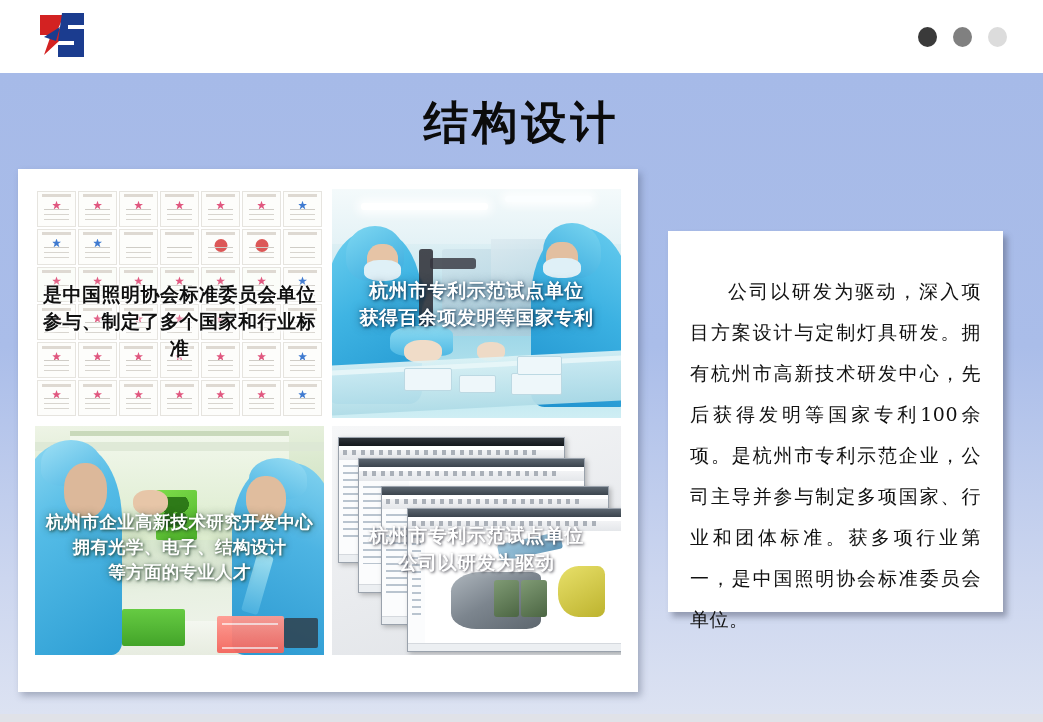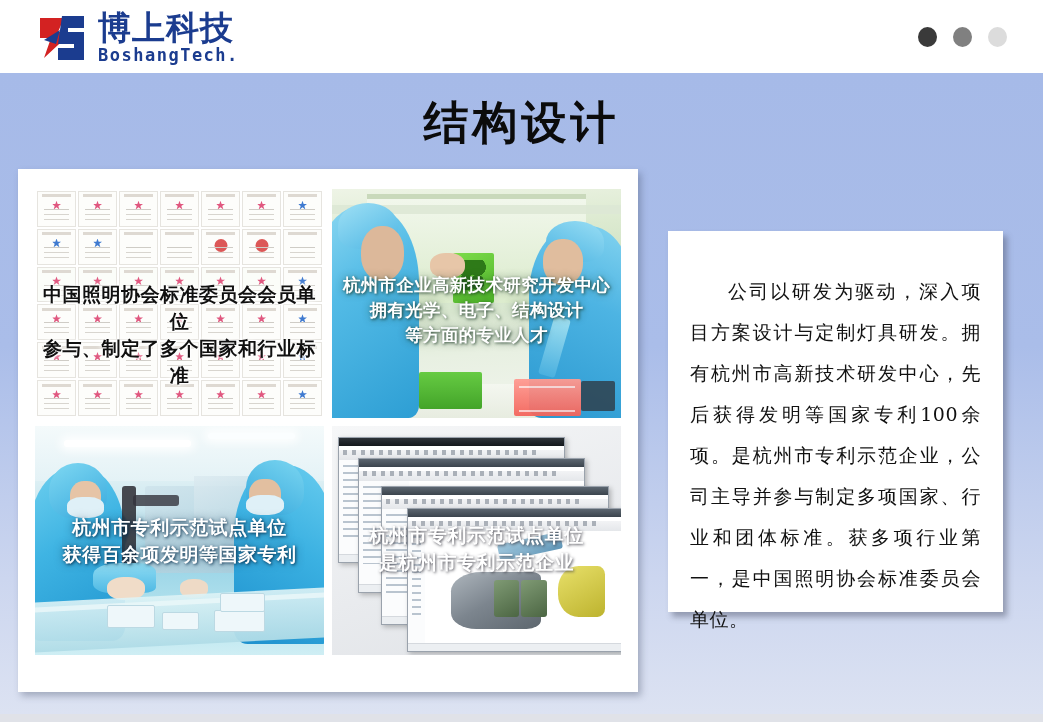--- a/index.html
+++ b/index.html
@@ -255,24 +255,20 @@
 
   <div class="header">
     <div class="logo-wrap">
       <div class="logo-mark">
         <svg width="52" height="48" viewBox="0 0 52 48" aria-hidden="true">
           <path d="M2 4 L26 4 L20 18 L34 18 L6 44 L13 24 L2 24 Z" fill="#d32222"></path>
           <path d="M24 2 L46 2 L46 14 L30 14 L30 18 L46 18 L46 46 L20 46 L20 34 L36 34 L36 30 L20 30 Z" fill="#1b3c8f"></path>
           <path d="M6 26 L22 16 L18 30 Z" fill="#1b3c8f"></path>
         </svg>
       </div>
-      <div class="logo-text">
-        <div class="logo-cn">博上科技</div>
-        <div class="logo-en">BoshangTech.</div>
-      </div>
     </div>
     <div class="dots">
       <span class="dot" style="background:#3a3a3a"></span>
       <span class="dot" style="background:#808080"></span>
       <span class="dot" style="background:#dcdcdc"></span>
     </div>
   </div>
 
   <div class="bg"></div>
   <div class="bg-foot"></div>
@@ -410,46 +406,22 @@
               <i class="cert-title"></i>
             </div>
             <div class="cert">
               <i class="cert-title"></i>
             </div>
           <div class="cert blue">
               <i class="cert-title"></i>
             </div>
         </div>
         <div class="tile-caption cap1 cap-lines">
-          <span>中国照明协会标准委员会会员单位</span>
+          <span>是中国照明协会标准委员会单位</span>
           <span>参与、制定了多个国家和行业标准</span>
-        </div>
-      </div>
-
-      <div class="tile lab">
-        <span class="lb lb-win"></span>
-        <span class="lb lb-winbar"></span>
-        <span class="lb lb-beam"></span>
-        <span class="lb lb-table"></span>
-        <span class="lb lb-worker-l"></span>
-        <span class="lb lb-cap-l"></span>
-        <span class="lb lb-face-l"></span>
-        <span class="lb lb-worker-r"></span>
-        <span class="lb lb-cap-r"></span>
-        <span class="lb lb-face-r"></span>
-        <span class="lb lb-pcb"></span>
-        <span class="lb lb-hand"></span>
-        <span class="lb lb-tool"></span>
-        <span class="lb lb-tray"></span>
-        <span class="lb lb-crate"></span>
-        <span class="lb lb-dark"></span>
-        <div class="tile-caption cap3 cap-lines">
-          <span>杭州市企业高新技术研究开发中心</span>
-          <span>拥有光学、电子、结构设计</span>
-          <span>等方面的专业人才</span>
         </div>
       </div>
 
       <div class="tile cleanroom">
         <span class="cr cr-ceil"></span>
         <span class="cr cr-light"></span>
         <span class="cr cr-light2"></span>
         <span class="cr cr-machine"></span>
         <span class="cr cr-machine2"></span>
         <span class="cr cr-green"></span>
@@ -471,20 +443,44 @@
         <span class="cr-box" style="left:25%;bottom:12%;width:16%;height:9%"></span>
         <span class="cr-box" style="left:44%;bottom:11%;width:12%;height:7%"></span>
         <span class="cr-box" style="left:62%;bottom:10%;width:17%;height:9%"></span>
         <span class="cr-box" style="left:64%;bottom:19%;width:15%;height:7%"></span>
         <div class="tile-caption cap2 cap-lines">
           <span>杭州市专利示范试点单位</span>
           <span>获得百余项发明等国家专利</span>
         </div>
       </div>
 
+      <div class="tile lab">
+        <span class="lb lb-win"></span>
+        <span class="lb lb-winbar"></span>
+        <span class="lb lb-beam"></span>
+        <span class="lb lb-table"></span>
+        <span class="lb lb-worker-l"></span>
+        <span class="lb lb-cap-l"></span>
+        <span class="lb lb-face-l"></span>
+        <span class="lb lb-worker-r"></span>
+        <span class="lb lb-cap-r"></span>
+        <span class="lb lb-face-r"></span>
+        <span class="lb lb-pcb"></span>
+        <span class="lb lb-hand"></span>
+        <span class="lb lb-tool"></span>
+        <span class="lb lb-tray"></span>
+        <span class="lb lb-crate"></span>
+        <span class="lb lb-dark"></span>
+        <div class="tile-caption cap3 cap-lines">
+          <span>杭州市企业高新技术研究开发中心</span>
+          <span>拥有光学、电子、结构设计</span>
+          <span>等方面的专业人才</span>
+        </div>
+      </div>
+
       <div class="tile cad">
         <div class="win" style="left:2%;top:5%;width:78%;height:54%;">
           <div class="win-title dark"></div>
             <div class="win-tool"></div>
           <div class="win-side"></div>
             <div class="win-canvas"></div>
           <div class="model m-dark" style="left:30%;top:30%;width:52%;height:16%;border-radius:6px;transform:rotate(-5deg)"></div>
           <div class="win-status"></div>
         </div>
         <div class="win" style="left:9%;top:14%;width:78%;height:58%;">
@@ -512,21 +508,21 @@
           <div class="win-canvas" style="left:8%"></div>
           <div class="model m-blue" style="left:42%;top:20%;width:30%;height:12%;border-radius:3px;transform:rotate(-12deg)"></div>
           <div class="model m-gray" style="left:20%;top:44%;width:42%;height:40%;border-radius:34% 10% 16% 28%"></div>
           <div class="model m-green" style="left:40%;top:50%;width:12%;height:26%;border-radius:3px"></div>
           <div class="model m-green" style="left:53%;top:50%;width:12%;height:26%;border-radius:3px"></div>
           <div class="model m-yellow" style="left:70%;top:40%;width:22%;height:36%;border-radius:44% 16% 16% 44%"></div>
           <div class="win-status"></div>
         </div>
         <div class="tile-caption cap4 cap-lines">
           <span>杭州市专利示范试点单位</span>
-          <span>是杭州市专利示范企业</span>
+          <span>公司以研发为驱动</span>
         </div>
       </div>
 
     </div>
   </div>
 
   <div class="panel">
     <div class="panel-text">公司以研发为驱动，深入项目方案设计与定制灯具研发。拥有杭州市高新技术研发中心，先后获得发明等国家专利100余项。是杭州市专利示范企业，公司主导并参与制定多项国家、行业和团体标准。获多项行业第一，是中国照明协会标准委员会单位。</div>
   </div>
 

